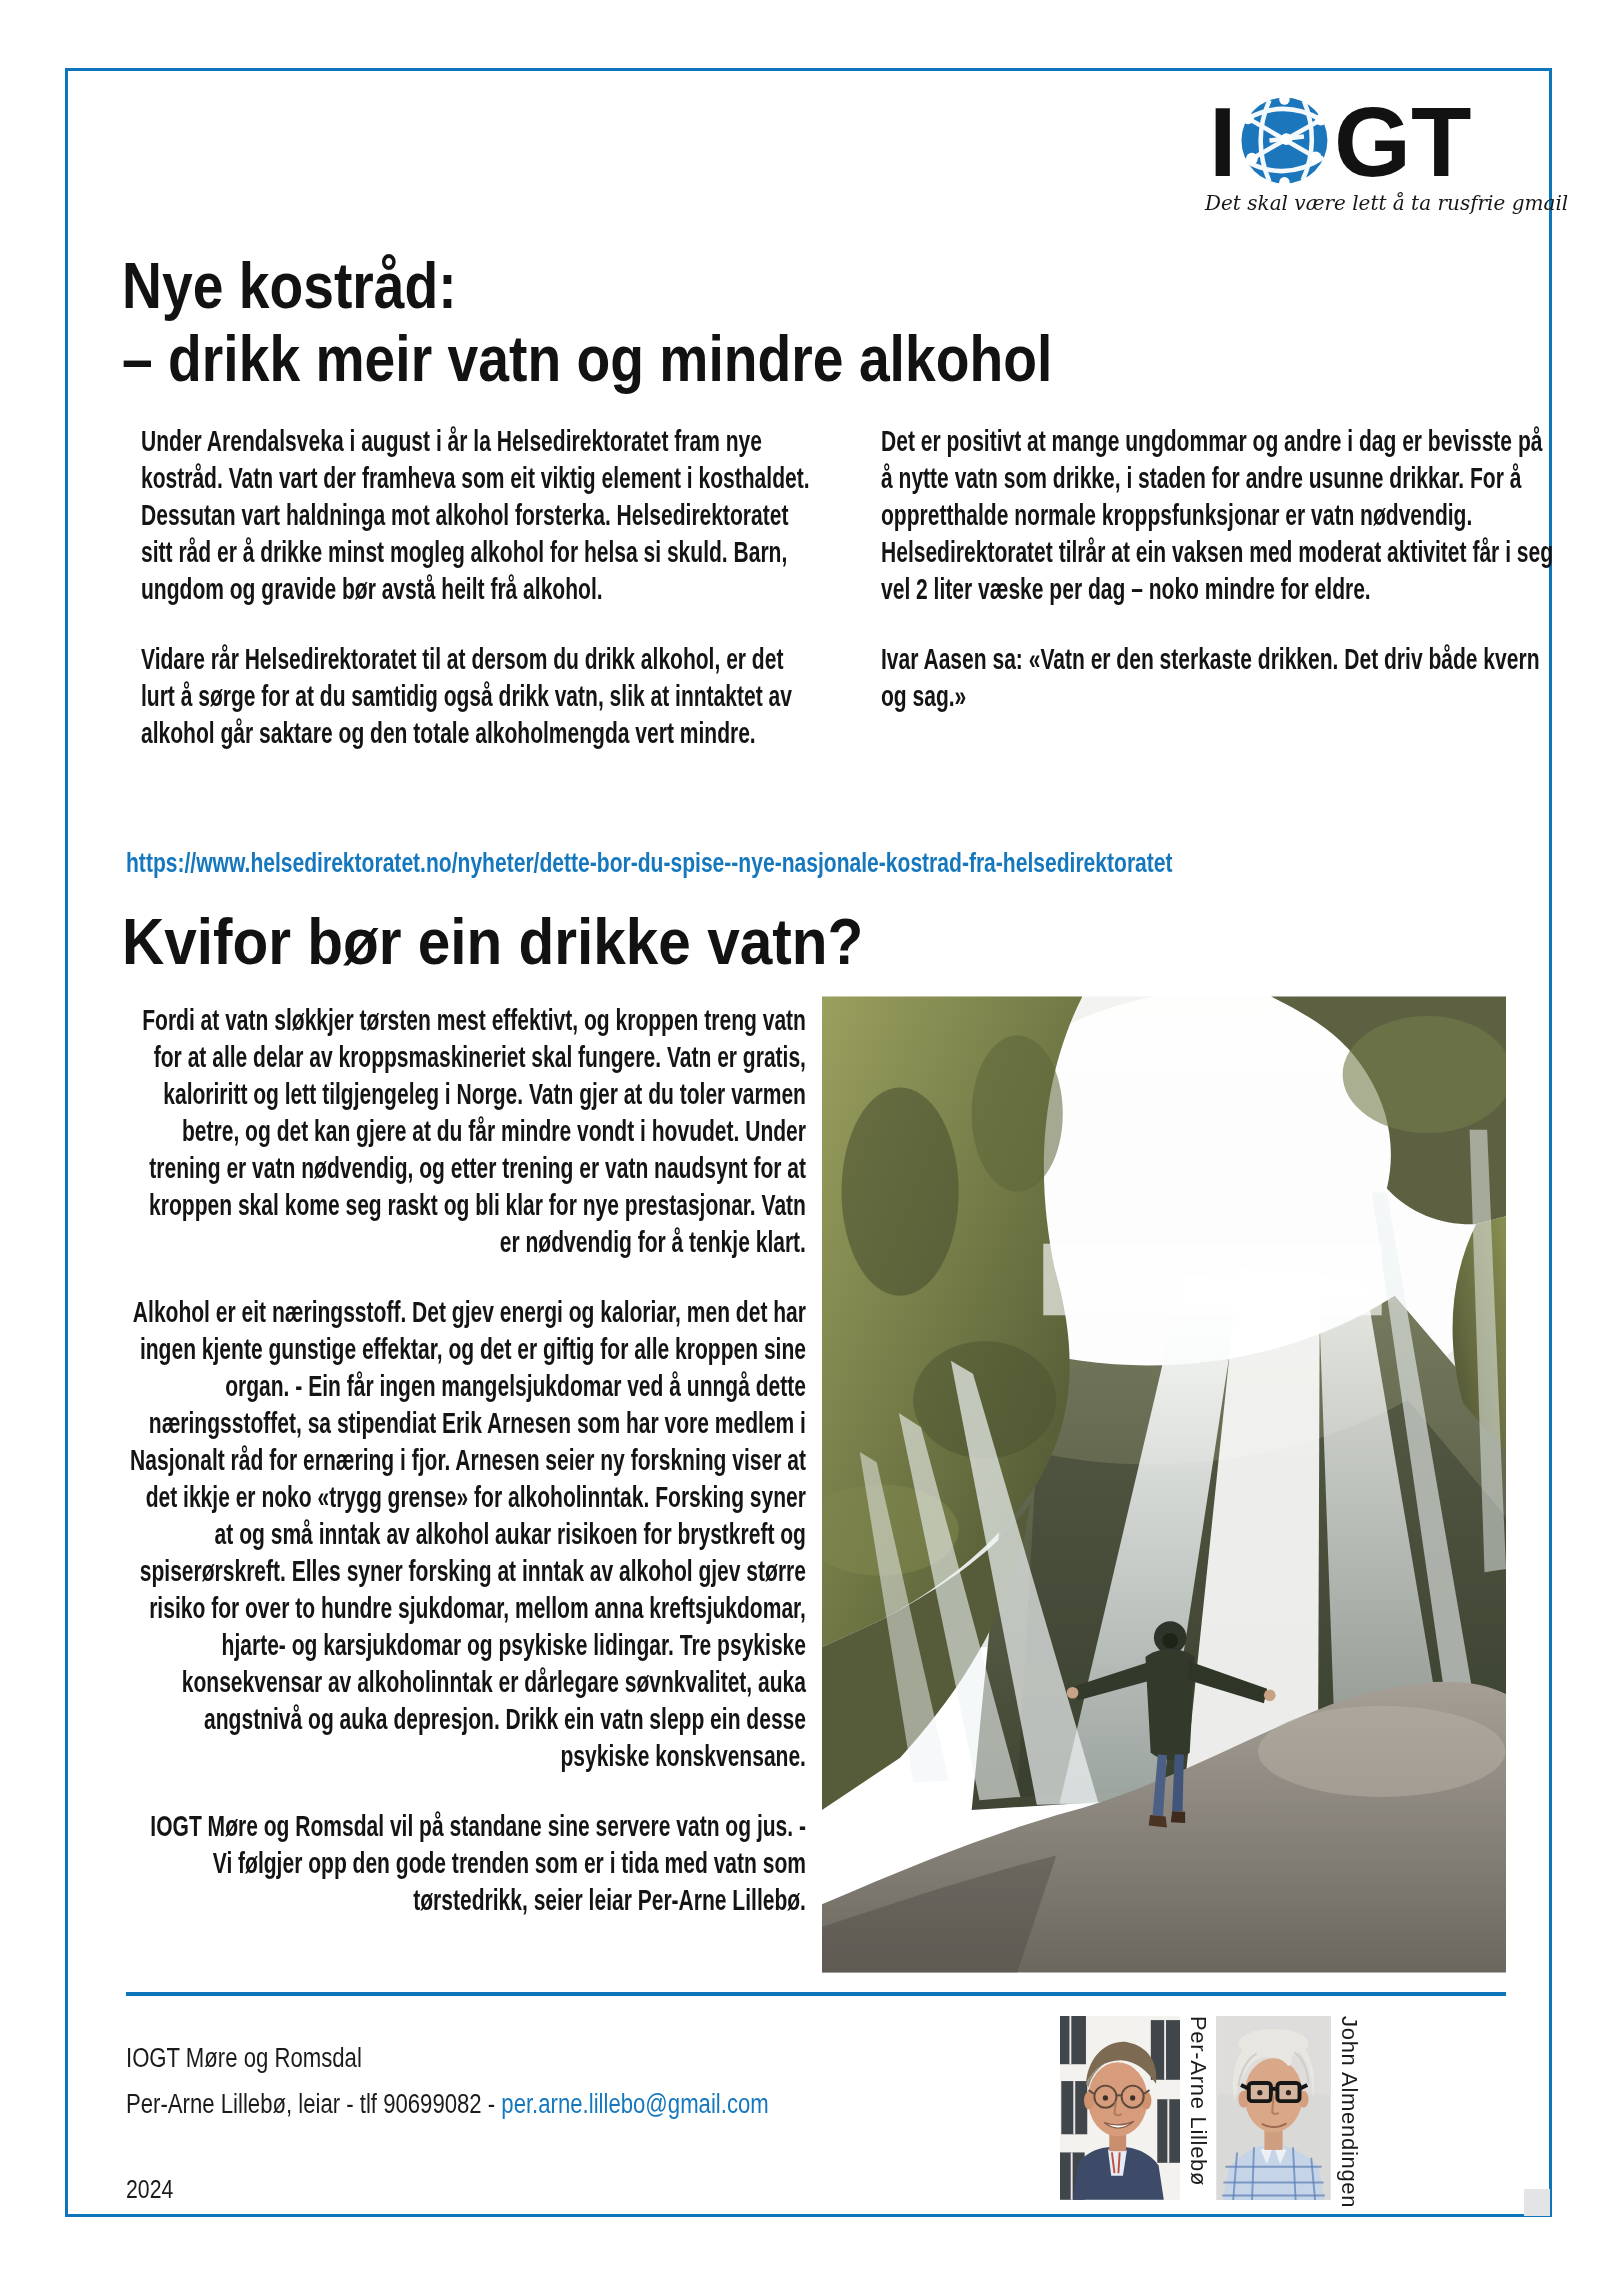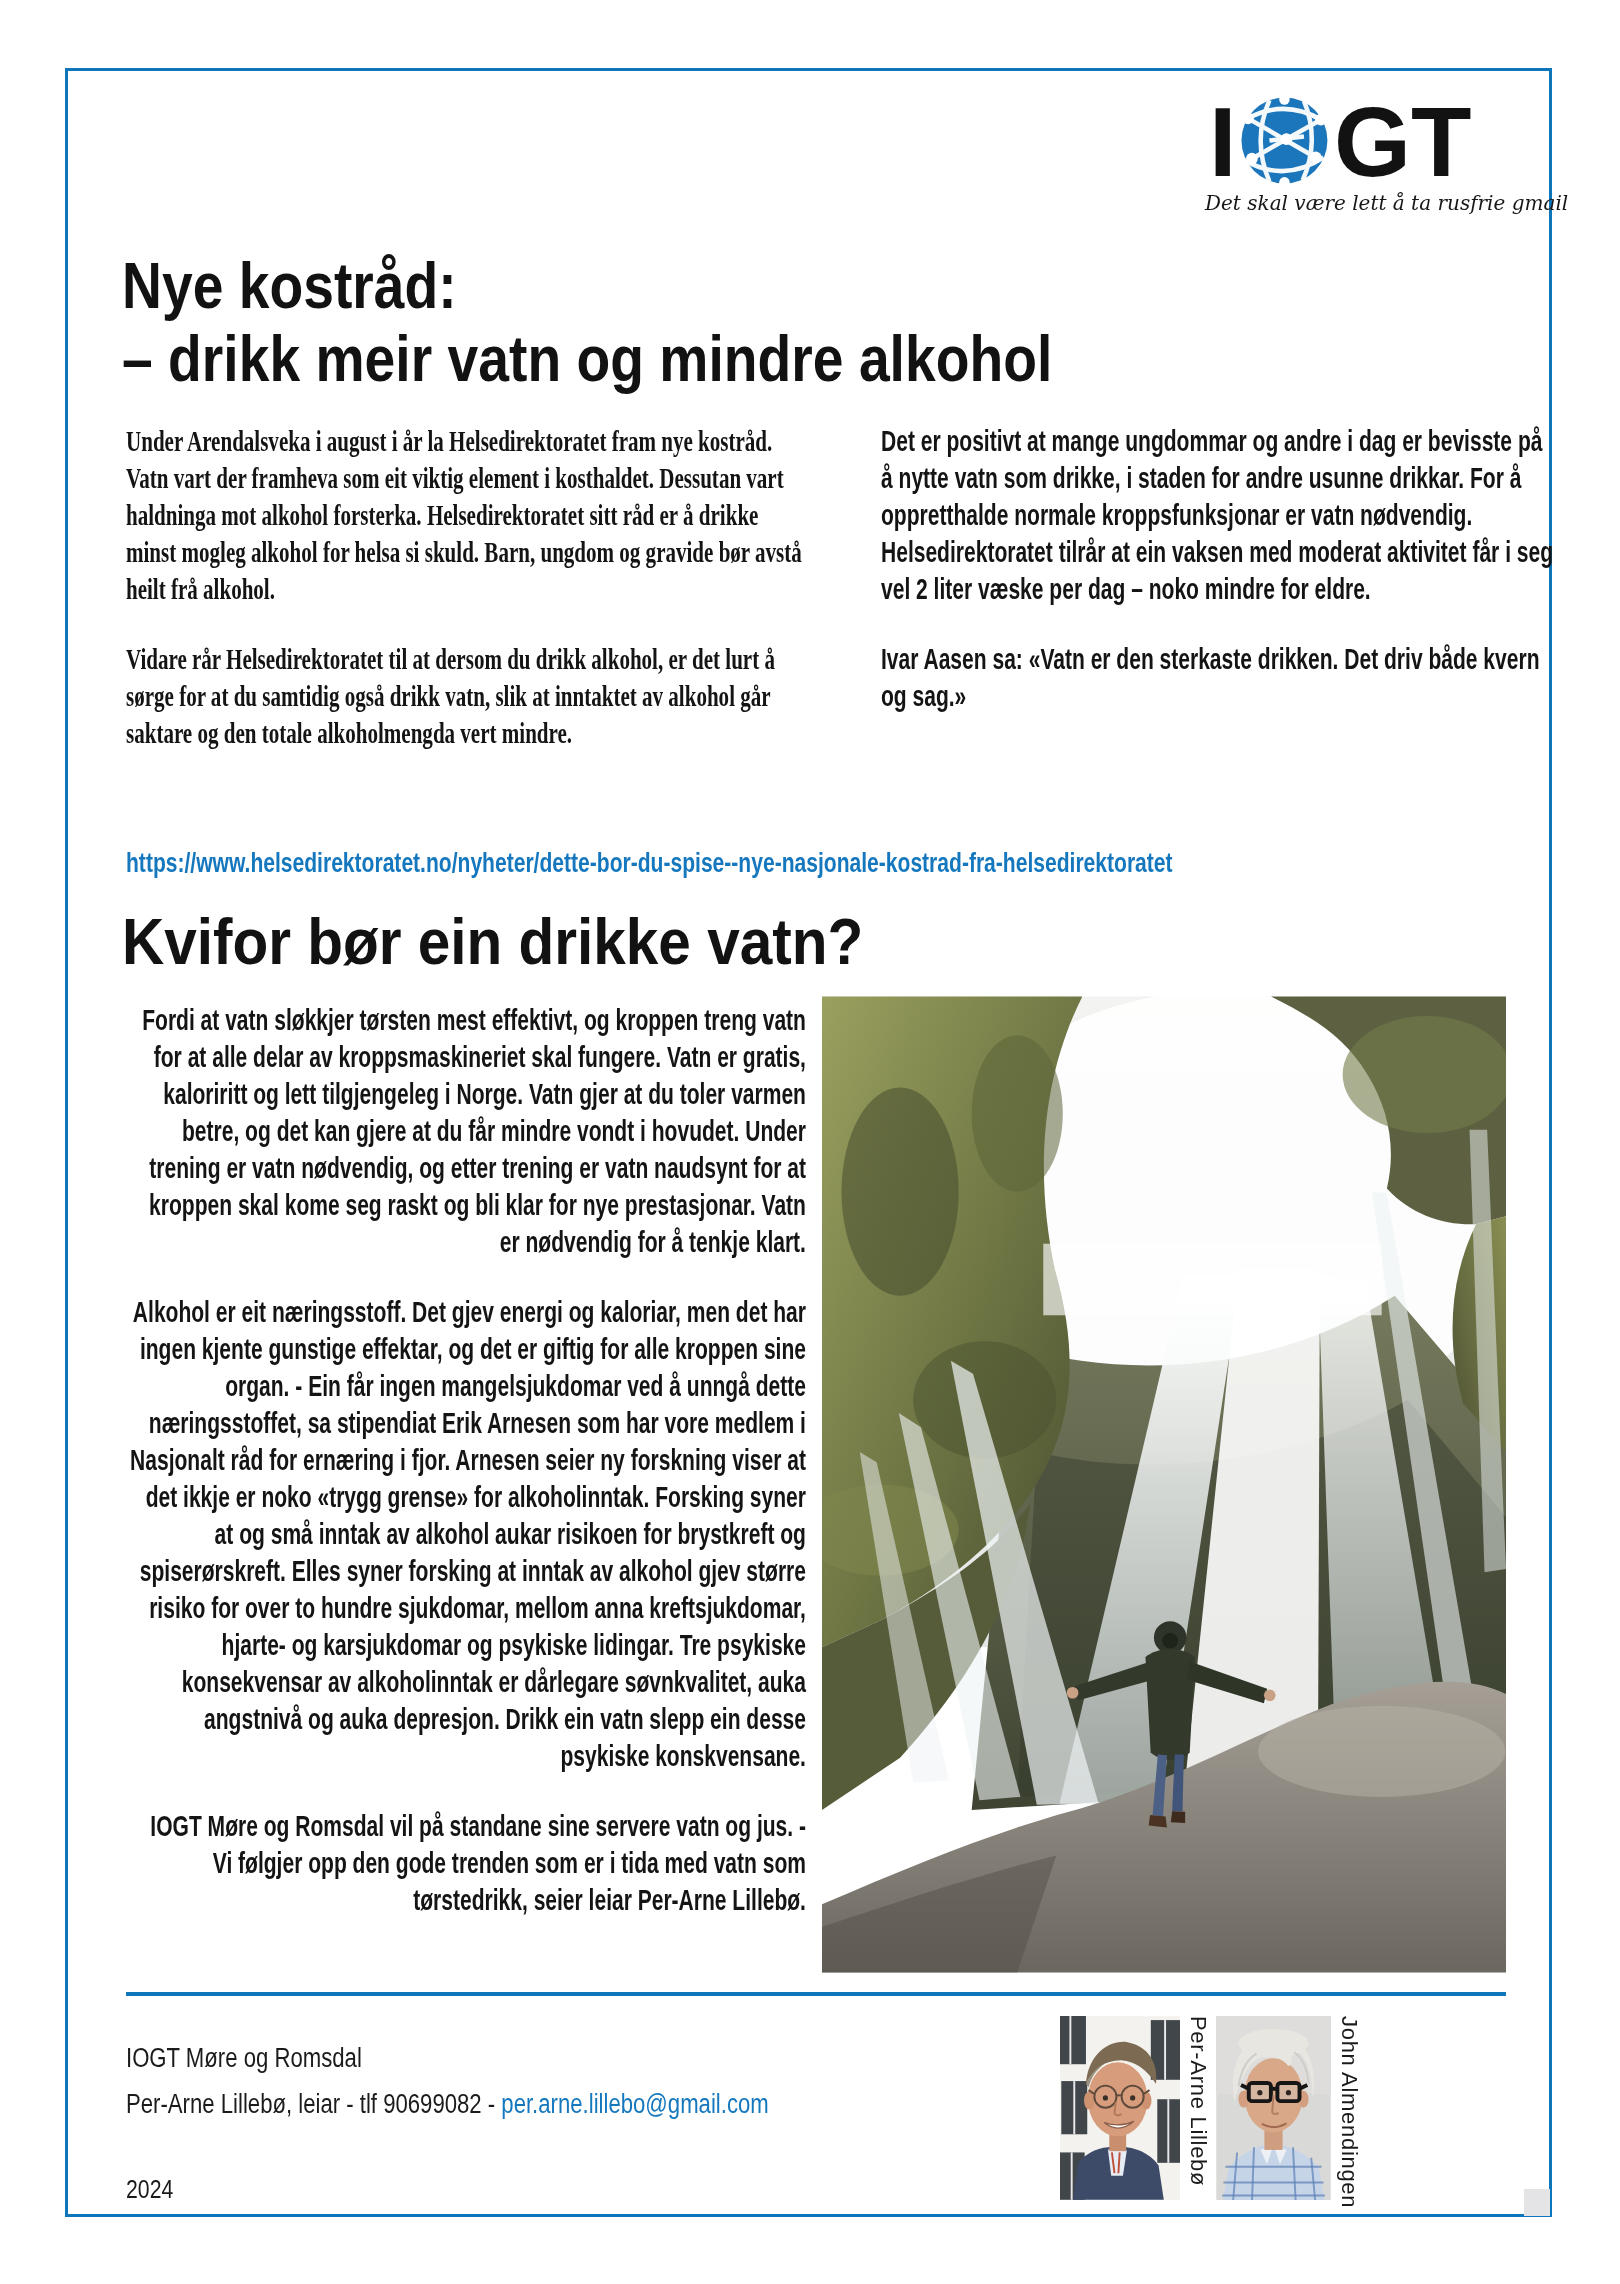--- a/index.html
+++ b/index.html
@@ -11,21 +11,21 @@
   .logo{position:absolute;left:1205px;top:91px;width:280px;height:137px;text-align:center;}
   .logo svg{display:block;}
   .tagline{margin-top:1.3px;font-family:"DejaVu Serif",serif;font-style:italic;
            font-size:20px;color:#171717;letter-spacing:0px;white-space:nowrap;}
   .h1{position:absolute;left:122px;top:249px;font-weight:bold;font-size:65px;line-height:73px;
       white-space:nowrap;transform:scaleX(0.85);transform-origin:0 0;color:#121212;}
   .h2{position:absolute;left:122px;top:906px;font-weight:bold;font-size:65px;line-height:72px;
       white-space:nowrap;transform:scaleX(0.90);transform-origin:0 0;color:#121212;}
   .bodycol{position:absolute;font-size:30px;line-height:37px;font-weight:bold;color:#141414;}
   .bodycol .inner{width:970px;transform:scaleX(0.701);transform-origin:0 0;}
-  .col1a{left:126px;top:422px;width:680px;font-family:Liberation Serif, serif;}
+  .col1a{left:141px;top:422px;width:680px;}
   .col2a{left:881px;top:422px;width:674px;}
   .col2a .inner{width:961px;transform:scaleX(0.701);}
   .col1b{left:126px;top:1001px;width:680px;text-align:right;}
   .bodycol p{margin:0 0 33px 0;}
   .url{position:absolute;left:126px;top:848px;font-size:27px;font-weight:bold;white-space:nowrap;
        transform:scaleX(0.78);transform-origin:0 0;}
   a.bluelink{color:#1578be;text-decoration:none;}
   
   .waterfall{position:absolute;left:822px;top:996px;width:684px;height:977px;overflow:hidden;}
   

